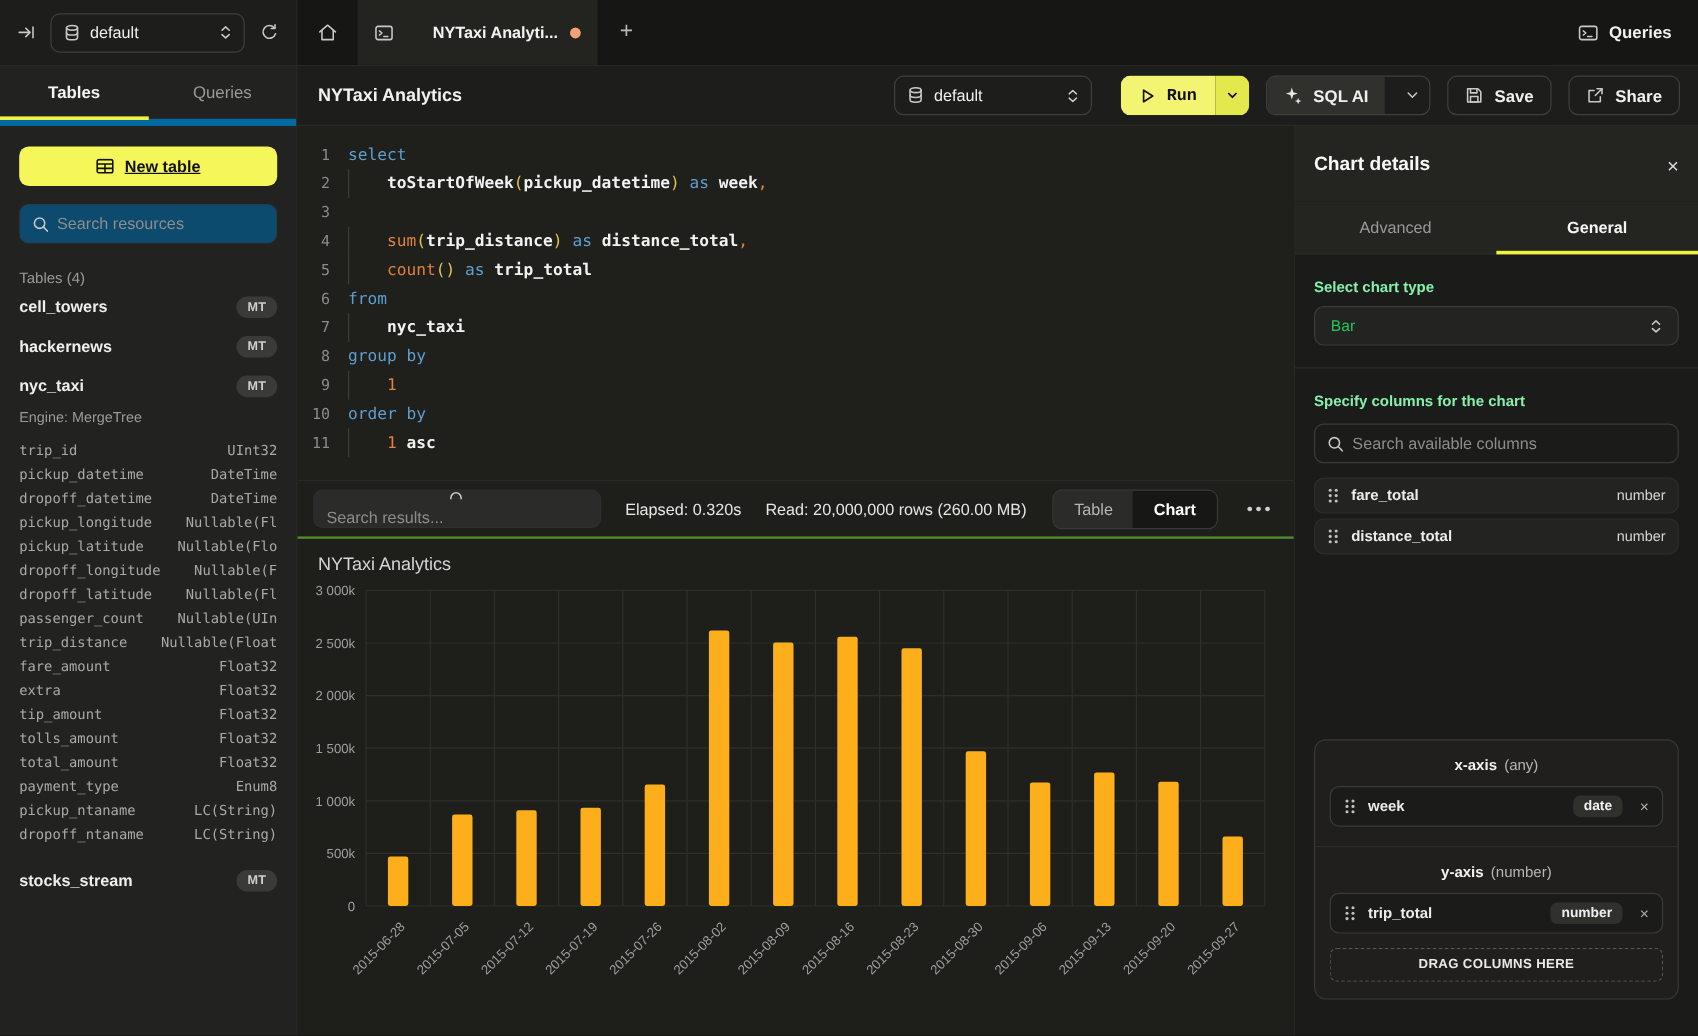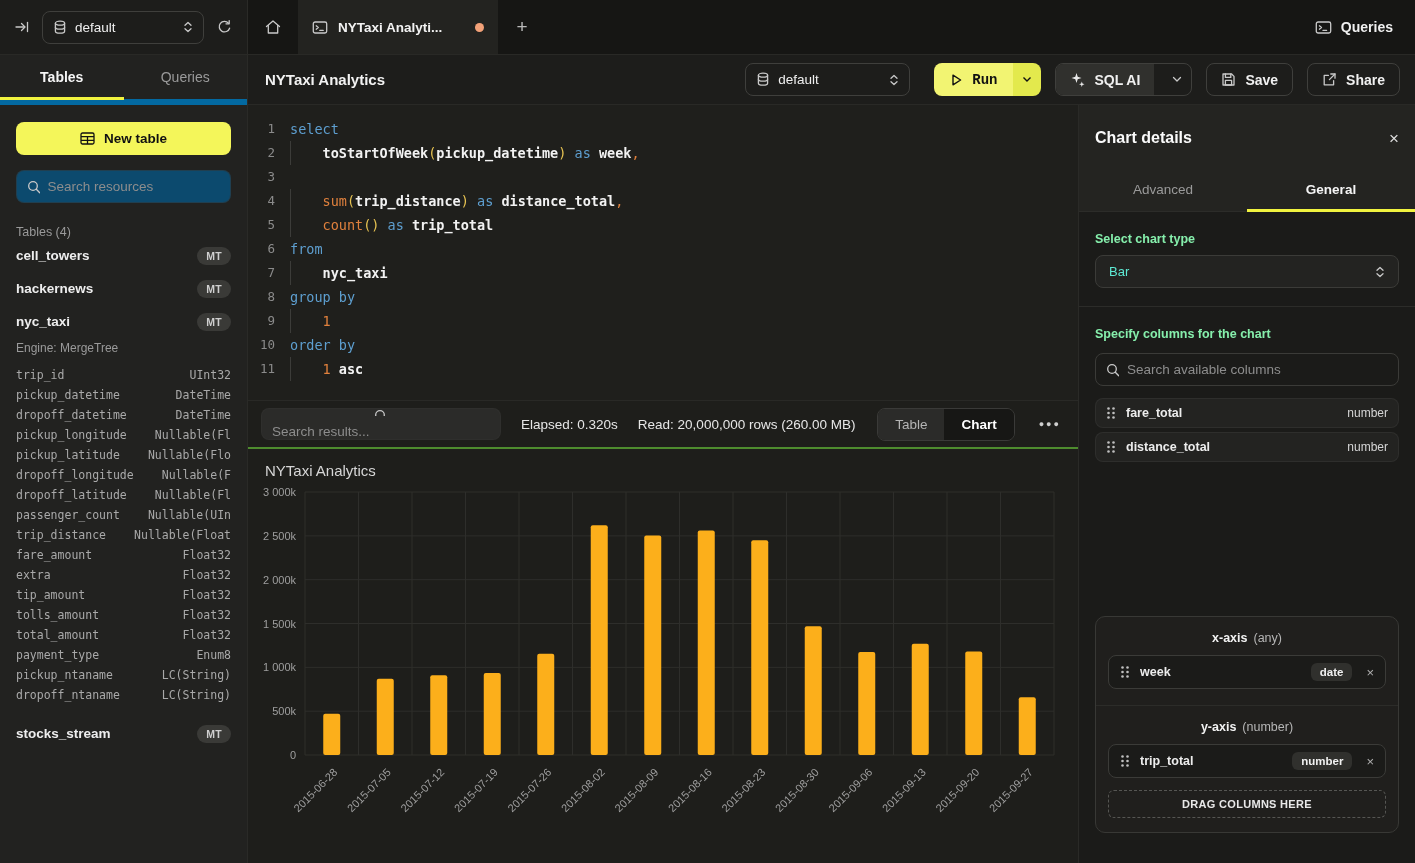--- a/index.html
+++ b/index.html
@@ -9,41 +9,41 @@
   .ico { stroke:#c9c9c9; fill:none; stroke-width:1.3; stroke-linecap:round; stroke-linejoin:round; }
 
   
   .topbar { height:55px; display:flex; align-items:stretch; background:#161614; border-bottom:1px solid #292926; }
   .topbar-left { width:248px; background:#1d1d1b; display:flex; align-items:center; gap:12px; padding:0 14px; border-right:1px solid #2a2a27; }
   .db-select { display:flex; align-items:center; gap:8px; border:1px solid #3f3f3c; border-radius:8px; height:33px; padding:0 10px; flex:1; cursor:pointer; background:#1d1d1b; }
   .db-select .lbl { font-size:13.5px; color:#f0f0f0; flex:1; }
   .tabstrip { flex:1; display:flex; align-items:stretch; background:#161614; }
   .tab-home { width:50px; display:flex; align-items:center; justify-content:center; }
   .tab { width:200px; background:#232320; display:flex; align-items:center; gap:10px; padding:0 14px; }
-  .tab .tab-label { font-size:13.5px; font-weight:600; color:#f2f2f2; flex:1; white-space:nowrap; overflow:hidden; }
+  .tab .tab-label { font-size:13.5px; font-weight:600; color:#f2f2f2; flex:1; white-space:nowrap; overflow:hidden;text-align:right; }
   .tab .dot { width:9px; height:9px; border-radius:50%; background:#f2a178; }
   .tab-plus { width:48px; display:flex; align-items:center; justify-content:center; color:#b9b9b9; font-size:19px; font-weight:300; }
   .topbar-right { display:flex; align-items:center; padding:0 22px; margin-left:auto; }
   .queries-btn { display:flex; align-items:center; gap:9px; font-size:14px; font-weight:600; color:#f0f0f0; cursor:pointer; }
 
   
   .main-row { display:flex; height:808px; }
   .sidebar { width:248px; background:#222220; border-right:1px solid #2a2a27; display:flex; flex-direction:column; overflow:hidden; }
   .content-col { width:1167px; display:flex; flex-direction:column; }
   .content-split { display:flex; flex:1; min-height:0; }
   .center-col { width:830px; display:flex; flex-direction:column; }
   .right-panel { width:337px; background:#1b1b19; border-left:1px solid #2a2a27; display:flex; flex-direction:column; }
 
   
   .side-tabs { height:50px; display:flex; border-bottom:6px solid #0369a1; flex:none; }
   .side-tab { flex:1; display:flex; align-items:center; justify-content:center; font-size:14px; color:#9a9a9a; cursor:pointer; position:relative; }
   .side-tab.active { color:#f5f5f5; font-weight:600; }
   .side-tab.active::after { content:""; position:absolute; left:0; right:0; bottom:-1px; height:3px; background:#f1f33f; }
   .side-body { flex:1; padding:17px 16px 0; overflow:hidden; }
-  .newtable-btn { height:33px; width:100%; background:#f4f65a; border:none; border-radius:8px; display:flex; align-items:center; justify-content:center; gap:9px; font-size:13.5px; font-weight:600; color:#111; cursor:pointer; font-family:inherit; }
+  .newtable-btn { height:33px; width:100%; background:#f4f65a; border:none; border-radius:8px; display:flex; align-items:center; justify-content:center; gap:9px; font-size:13.5px; font-weight:600; color:#111; cursor:pointer; font-family:inherit;text-decoration:underline; }
   .side-search, .panel-search { margin-top:15px; height:33px; background:#0c4a6e; border:1px solid #34343180; border-radius:8px; display:flex; align-items:center; gap:8px; padding:0 10px; }
   .side-search input, .panel-search input { background:transparent; border:none; outline:none; color:#e5e5e5; font-size:13.5px; width:100%; font-family:inherit; }
   .side-search input::placeholder, .panel-search input::placeholder { color:#8d8d8d; }
   .tables-count { margin-top:22px; font-size:12.5px; color:#9a9a9a; }
   .table-item { height:33px; display:flex; align-items:center; justify-content:space-between; cursor:pointer; }
   .table-item .tname { font-size:13.5px; font-weight:600; color:#eeeeee; }
   .badge-mt { background:#3a3a37; color:#cfcfcf; font-size:10.5px; font-weight:700; border-radius:10px; padding:3px 9px; letter-spacing:.3px; }
   .engine-line { font-size:12px; color:#9a9a9a; margin:3px 0 10px; }
   .col-row { height:20px; display:flex; align-items:center; justify-content:space-between; font-family:"DejaVu Sans Mono", monospace; font-size:11.5px; color:#a9a9a9; white-space:nowrap; overflow:hidden; }
   .col-row .ctype { margin-left:8px; overflow:hidden; }
@@ -92,21 +92,21 @@
   
   .panel-header { background:#242421; padding:24px 16px 21px; display:flex; align-items:center; justify-content:space-between; }
   .panel-title { font-size:16px; font-weight:700; color:#fafafa; }
   .panel-close { color:#dddddd; font-size:17px; cursor:pointer; line-height:1; }
   .panel-tabs { display:flex; height:44px; border-bottom:1px solid #2c2c29; background:#242421; flex:none; }
   .panel-tab { flex:1; display:flex; align-items:center; justify-content:center; font-size:13.5px; color:#9a9a9a; cursor:pointer; position:relative; }
   .panel-tab.active { color:#f5f5f5; font-weight:600; }
   .panel-tab.active::after { content:""; position:absolute; left:0; right:0; bottom:-1px; height:3px; background:#f1f33f; }
   .panel-body { flex:1; display:flex; flex-direction:column; padding:0 16px; min-height:0; }
   .field-label { margin-top:20px; font-size:12.5px; font-weight:600; color:#86efac; }
-  .chart-type-select { margin-top:9px; height:33px; background:#232321; border:1px solid #3b3b38; border-radius:8px; display:flex; align-items:center; justify-content:space-between; padding:0 13px; font-size:13px; color:#5eead4; cursor:pointer; }
+  .chart-type-select { margin-top:9px; height:33px; background:#232321; border:1px solid #3b3b38; border-radius:8px; display:flex; align-items:center; justify-content:space-between; padding:0 13px; font-size:13px; color:#22c55e; cursor:pointer; }
   .panel-divider { margin:18px -16px 0; border-top:1px solid #2c2c29; }
   .panel-search { margin-top:12px; background:transparent; border:1px solid #3b3b38; }
   .avail-cols { margin-top:12px; display:flex; flex-direction:column; gap:4px; }
   .col-chip { height:30px; background:#232321; border:1px solid #3a3a3780; border-radius:8px; display:flex; align-items:center; gap:10px; padding:0 10px; cursor:grab; }
   .col-chip .cname { font-size:12.5px; font-weight:600; color:#ececec; flex:1; }
   .col-chip .ckind { font-size:12px; color:#d5d5d5; }
   .axes-box { margin:auto 0 30px; background:#201f1d; border:1px solid #383835; border-radius:10px; padding:12px 12px 14px; }
   .axis-head { display:flex; justify-content:center; gap:6px; font-size:12.5px; margin-top:2px; }
   .axis-head .ax-name { font-weight:700; color:#f2f2f2; }
   .axis-head .ax-kind { color:#b5b5b5; }

